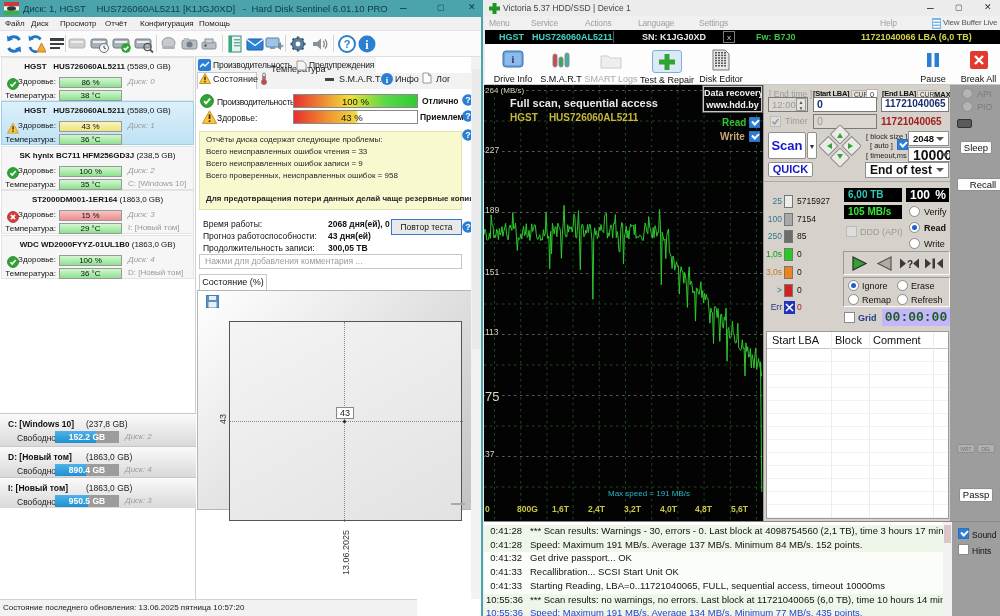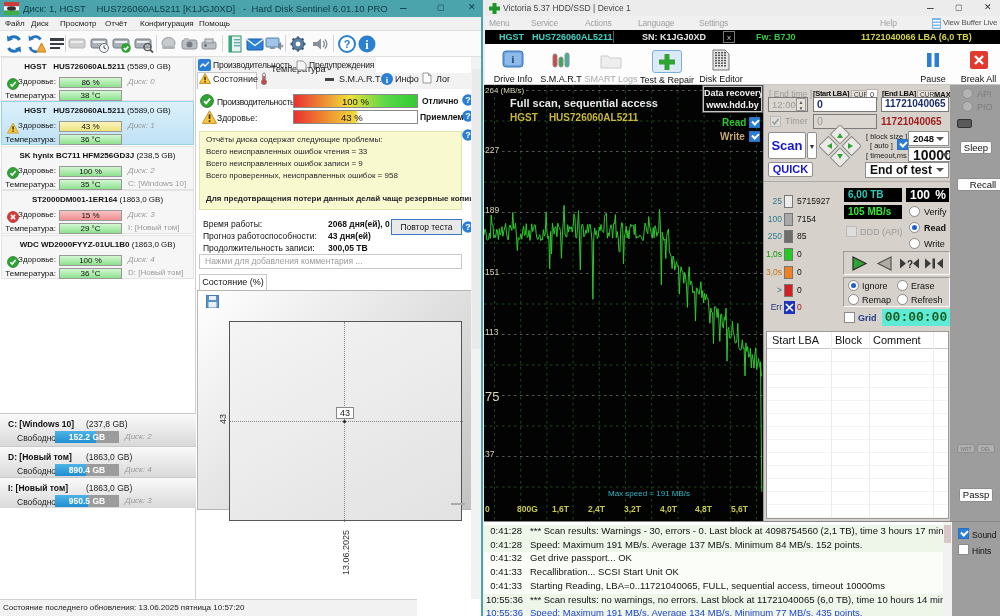--- a/index.html
+++ b/index.html
@@ -702,21 +702,21 @@
       <div class="radio on" style="left:84px;top:195px"></div>
       <div class="vlab" style="left:98px;top:196px">Ignore</div>
       <div class="radio" style="left:133px;top:195px"></div>
       <div class="vlab" style="left:147px;top:196px">Erase</div>
       <div class="radio" style="left:84px;top:209px"></div>
       <div class="vlab" style="left:98px;top:210px">Remap</div>
       <div class="radio" style="left:133px;top:209px"></div>
       <div class="vlab" style="left:147px;top:210px">Refresh</div>
       <div class="chk" style="left:80px;top:227px"></div>
       <div class="vlab" style="left:94px;top:228px"><b style="color:#223a8a">Grid</b></div>
-      <div class="abs" style="left:118px;top:224px;width:68px;height:17px;background:#5eead4;color:#1a5e1e;font-family:'Liberation Mono',monospace;font-weight:bold;font-size:13px;text-align:center;line-height:17px">00:00:00</div>
+      <div class="abs" style="left:118px;top:224px;width:68px;height:17px;background:#c4b5fd;color:#1a5e1e;font-family:'Liberation Mono',monospace;font-weight:bold;font-size:13px;text-align:center;line-height:17px">00:00:00</div>
       <div class="abs" style="left:2px;top:246px;width:183px;height:188px;background:#fff;border:1px solid #9a9a9a;overflow:hidden">
         <div class="abs" style="left:5px;top:2px;color:#111;font-size:11px">Start LBA</div>
         <div class="abs" style="left:68px;top:2px;color:#111;font-size:11px">Block</div>
         <div class="abs" style="left:106px;top:2px;color:#111;font-size:11px">Comment</div>
         <div class="abs" style="left:0;top:16px;width:183px;height:1px;background:#c8c8c8"></div>
         <div class="abs" style="left:0;top:29px;width:183px;height:1px;background:#f3f3f3"></div>
         <div class="abs" style="left:0;top:42px;width:183px;height:1px;background:#f3f3f3"></div>
         <div class="abs" style="left:0;top:55px;width:183px;height:1px;background:#f3f3f3"></div>
         <div class="abs" style="left:0;top:68px;width:183px;height:1px;background:#f3f3f3"></div>
         <div class="abs" style="left:0;top:81px;width:183px;height:1px;background:#f3f3f3"></div>

